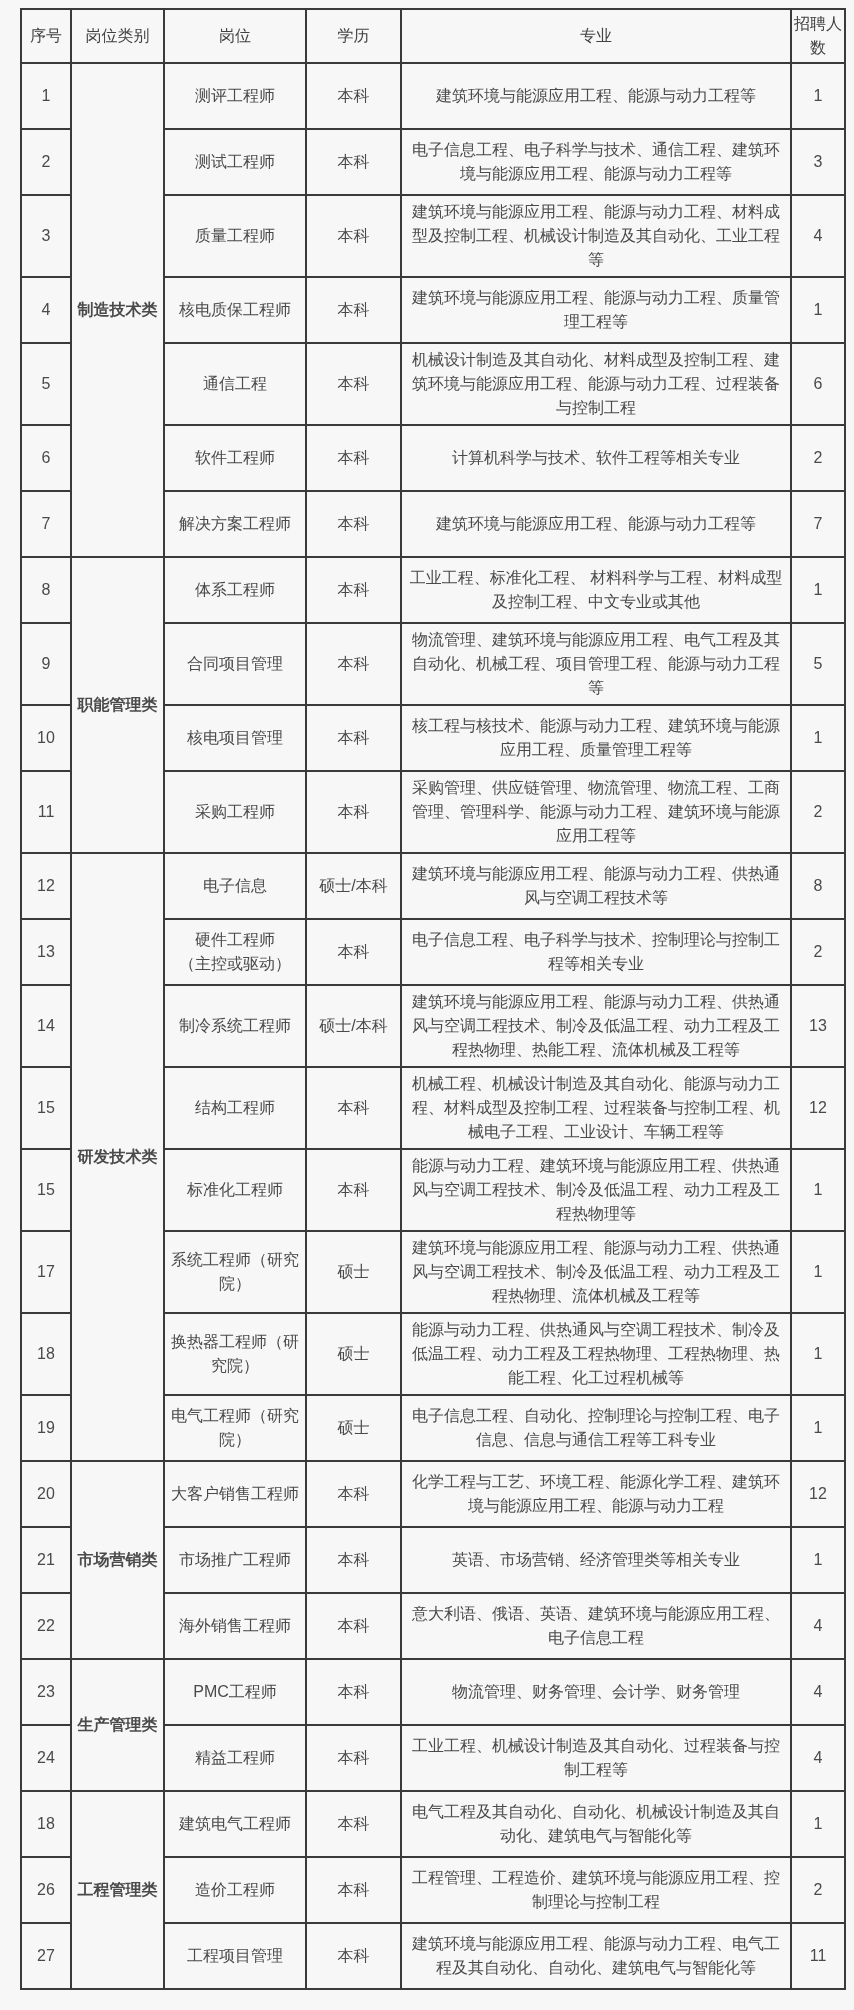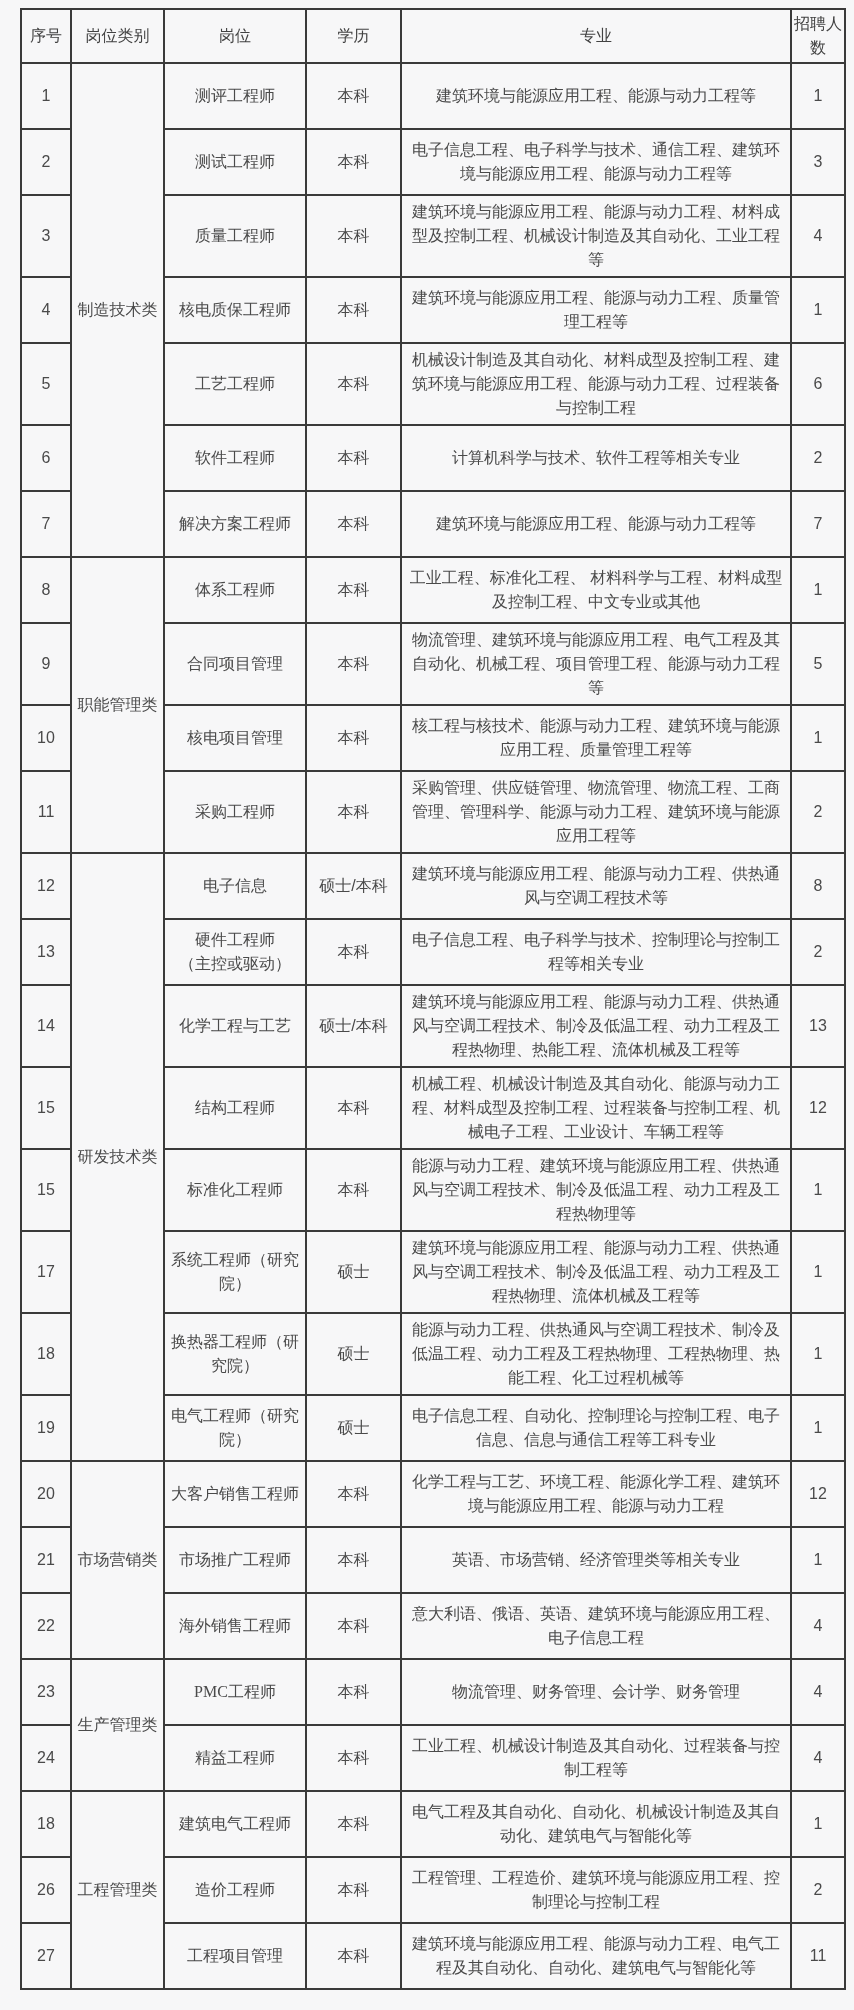--- a/index.html
+++ b/index.html
@@ -32,22 +32,22 @@
     word-break: normal;
     overflow-wrap: break-word;
   }
   .recruit-table thead tr { height: 47px; }
   .recruit-table tbody tr { height: 66px; }
   .recruit-table th {
     font-weight: normal;
     color: #424242;
     padding: 2px 2px;
   }
-  td.cell-position { white-space: pre-line; font-family: Liberation Serif, serif; }
-  td.cell-category { padding: 4px 1px; }
+  td.cell-position { white-space: pre-line; }
+  td.cell-category { padding: 4px 1px; font-weight: bold; }
 </style>
 </head>
 <body>
 
 <table class="recruit-table">
   <colgroup>
     <col style="width:50px">
     <col style="width:93px">
     <col style="width:142px">
     <col style="width:95px">
@@ -89,21 +89,21 @@
       </tr>
       <tr>
         <td class="cell-no">4</td>
         <td class="cell-position">核电质保工程师</td>
         <td class="cell-degree">本科</td>
         <td class="cell-majors">建筑环境与能源应用工程、能源与动力工程、质量管理工程等</td>
         <td class="cell-count">1</td>
       </tr>
       <tr>
         <td class="cell-no">5</td>
-        <td class="cell-position">工艺工程师</td>
+        <td class="cell-position">通信工程</td>
         <td class="cell-degree">本科</td>
         <td class="cell-majors">机械设计制造及其自动化、材料成型及控制工程、建筑环境与能源应用工程、能源与动力工程、过程装备与控制工程</td>
         <td class="cell-count">6</td>
       </tr>
       <tr>
         <td class="cell-no">6</td>
         <td class="cell-position">软件工程师</td>
         <td class="cell-degree">本科</td>
         <td class="cell-majors">计算机科学与技术、软件工程等相关专业</td>
         <td class="cell-count">2</td>
@@ -155,21 +155,21 @@
       <tr>
         <td class="cell-no">13</td>
         <td class="cell-position">硬件工程师
 （主控或驱动）</td>
         <td class="cell-degree">本科</td>
         <td class="cell-majors">电子信息工程、电子科学与技术、控制理论与控制工程等相关专业</td>
         <td class="cell-count">2</td>
       </tr>
       <tr>
         <td class="cell-no">14</td>
-        <td class="cell-position">化学工程与工艺</td>
+        <td class="cell-position">制冷系统工程师</td>
         <td class="cell-degree">硕士/本科</td>
         <td class="cell-majors">建筑环境与能源应用工程、能源与动力工程、供热通风与空调工程技术、制冷及低温工程、动力工程及工程热物理、热能工程、流体机械及工程等</td>
         <td class="cell-count">13</td>
       </tr>
       <tr>
         <td class="cell-no">15</td>
         <td class="cell-position">结构工程师</td>
         <td class="cell-degree">本科</td>
         <td class="cell-majors">机械工程、机械设计制造及其自动化、能源与动力工程、材料成型及控制工程、过程装备与控制工程、机械电子工程、工业设计、车辆工程等</td>
         <td class="cell-count">12</td>

